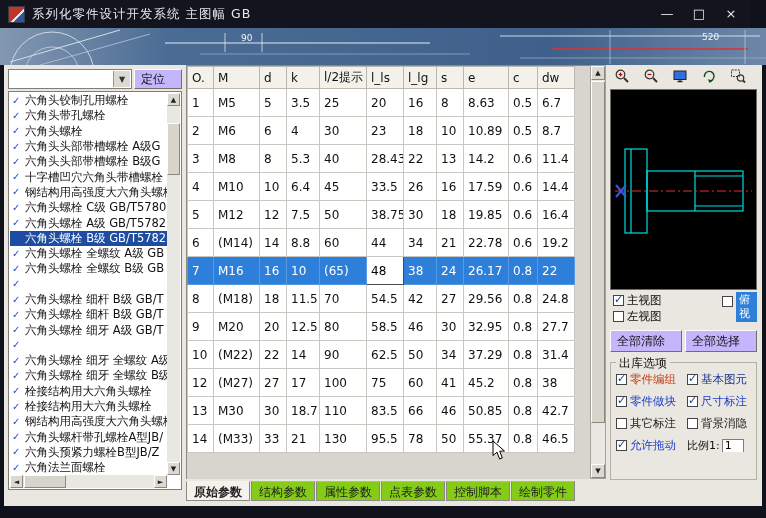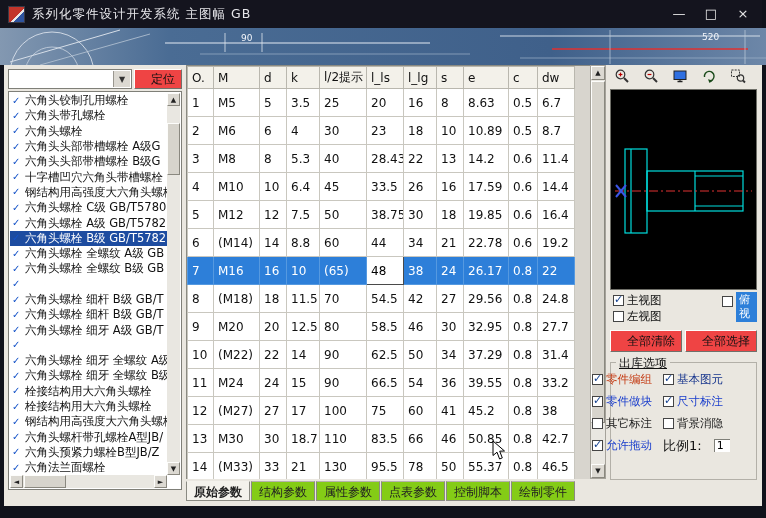--- a/index.html
+++ b/index.html
@@ -4,43 +4,43 @@
 <style>
   html,body{margin:0;padding:0;}
   body{
     width:766px;height:518px;position:relative;overflow:hidden;
     font-family:"DejaVu Sans","Liberation Sans",sans-serif;
     background:#0e1016;
   }
   .window{position:absolute;inset:0;background:#10121b;}
 
   
-  .titlebar{position:absolute;left:0;top:0;right:4px;height:28px;background:#14141e;
+  .titlebar{position:absolute;left:0;top:0;right:16px;height:28px;background:#14141e;
     display:flex;align-items:center;padding:0 6px;box-sizing:border-box;}
   .app-icon{width:15px;height:15px;margin:0 7px 0 2px;flex:0 0 15px;
     background:linear-gradient(135deg,#c3352b 0 55%,#e8e8e8 55% 65%,#2f54a0 65%);
     border:1px solid #3a3a46;}
   .title{color:#e6e6ea;font-size:12.5px;letter-spacing:1px;white-space:nowrap;}
   .win-controls{margin-left:auto;display:flex;gap:6px;align-items:center;}
   .wc{width:26px;height:20px;color:#e8e8e8;display:flex;align-items:center;justify-content:center;
     font-size:13px;line-height:20px;}
 
   
   .cad-strip{position:absolute;top:28px;left:0;width:766px;height:37px;overflow:hidden;}
 
   
   .main-bg{position:absolute;left:4px;top:65px;width:758px;height:441px;background:#eae7e0;}
 
   
   .combo{position:absolute;left:8px;top:69px;width:124px;height:20px;background:#fff;
     border:1px solid #7f7f78;box-sizing:border-box;}
   .combo-arrow{position:absolute;right:1px;top:1px;bottom:1px;width:16px;background:#dcd9d2;
     border-left:1px solid #9a978f;font-size:8px;display:flex;align-items:center;justify-content:center;color:#333;}
-  .push-btn{background:#ef4444;border:1px solid;border-color:#fdfdfb #70706a #70706a #fdfdfb;
-    font-size:12px;color:#111;display:flex;align-items:center;justify-content:flex-end;
+  .push-btn{background:#c4b5fd;border:1px solid;border-color:#fdfdfb #70706a #70706a #fdfdfb;
+    font-size:12px;color:#111;display:flex;align-items:center;justify-content:flex-start;
     box-sizing:border-box;cursor:default;font-family:inherit;}
   .locate-btn{position:absolute;left:134px;top:69px;width:48px;height:20px;gap:3px;}
   .list-box{position:absolute;left:8px;top:91px;width:174px;height:399px;background:#fff;
     border:1px solid #7f7f78;box-sizing:border-box;}
   .list-view{position:absolute;left:1px;top:1px;right:14px;bottom:14px;overflow:hidden;}
   .list-item{height:15.3px;display:flex;align-items:center;font-size:11.5px;white-space:nowrap;
     overflow:hidden;padding-left:2px;color:#111;}
   .li-check{color:#1553c8;font-size:10px;flex:0 0 13px;font-weight:bold;line-height:10px;}
   .list-item.selected{background:#1d4ca0;}
   .list-item.selected .li-label{color:#fff;}
@@ -89,25 +89,25 @@
     font-weight:bold;color:#14418f;}
   .cb-label{white-space:nowrap;}
   .topview-cb{position:absolute;left:722px;top:296px;}
   .topview-chip{position:absolute;left:736px;top:292px;width:21px;height:30px;background:#2d7fd9;
     color:#fff;font-size:11px;overflow:hidden;line-height:14px;padding:1px 0 0 3px;box-sizing:border-box;}
   .btn-clear{position:absolute;left:610px;top:330px;width:72px;height:22px;}
   .btn-select{position:absolute;left:685px;top:330px;width:72px;height:22px;}
   .group-box{position:absolute;left:610px;top:362px;width:147px;height:118px;
     border:1px solid #b3b0a8;box-sizing:border-box;}
   .group-legend{position:absolute;left:616px;top:355px;background:#eae7e0;padding:0 3px;
-    font-size:12px;color:#111;text-decoration:underline;}
-  .options-grid{position:absolute;left:592px;top:373px;width:138px;display:grid;
+    font-size:12px;color:#111;}
+  .options-grid{position:absolute;left:616px;top:373px;width:138px;display:grid;
     grid-template-columns:71px 67px;row-gap:9px;}
   .opt{display:flex;align-items:center;height:13px;font-size:11.5px;white-space:nowrap;overflow:hidden;}
-  .scale-label{font-size:13px;color:#111;margin-right:12px;}
+  .scale-label{font-size:11px;color:#111;margin-right:2px;}
   .scale-input{width:22px;height:14px;border:1px solid #7f7f78;font-size:11px;padding:0 2px;
     font-family:inherit;box-sizing:border-box;}
 
   .mouse-cursor{position:absolute;left:492px;top:440px;width:14px;height:21px;pointer-events:none;}
 </style>
 </head>
 <body>
 
 <div class="window">
 
@@ -436,34 +436,20 @@
             <td>(M22)</td>
             <td>22</td>
             <td>14</td>
             <td>90</td>
             <td>62.5</td>
             <td>50</td>
             <td>34</td>
             <td>37.29</td>
             <td>0.8</td>
             <td>31.4</td>
-            <td class="filler"></td>
-          </tr>
-          <tr>
-            <td>11</td>
-            <td>M24</td>
-            <td>24</td>
-            <td>15</td>
-            <td>90</td>
-            <td>66.5</td>
-            <td>54</td>
-            <td>36</td>
-            <td>39.55</td>
-            <td>0.8</td>
-            <td>33.2</td>
             <td class="filler"></td>
           </tr>
           <tr>
             <td>12</td>
             <td>(M27)</td>
             <td>27</td>
             <td>17</td>
             <td>100</td>
             <td>75</td>
             <td>60</td>

